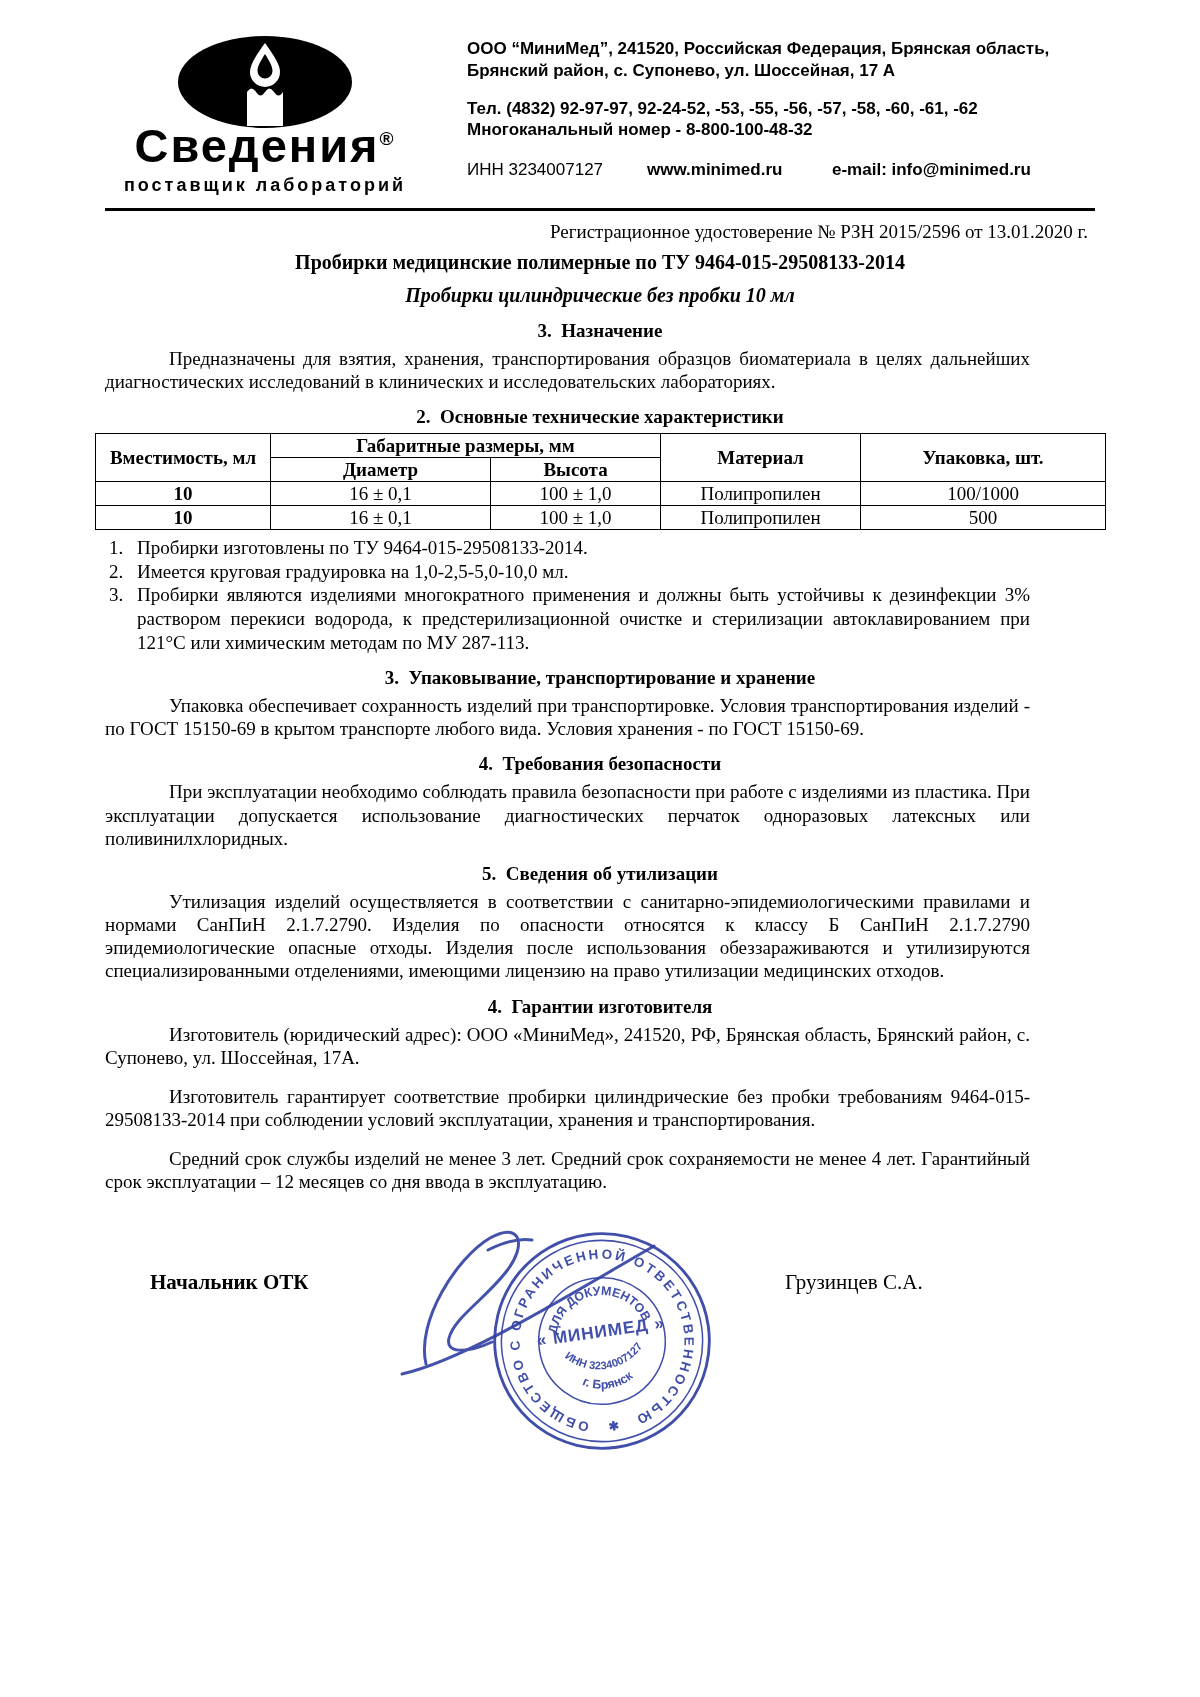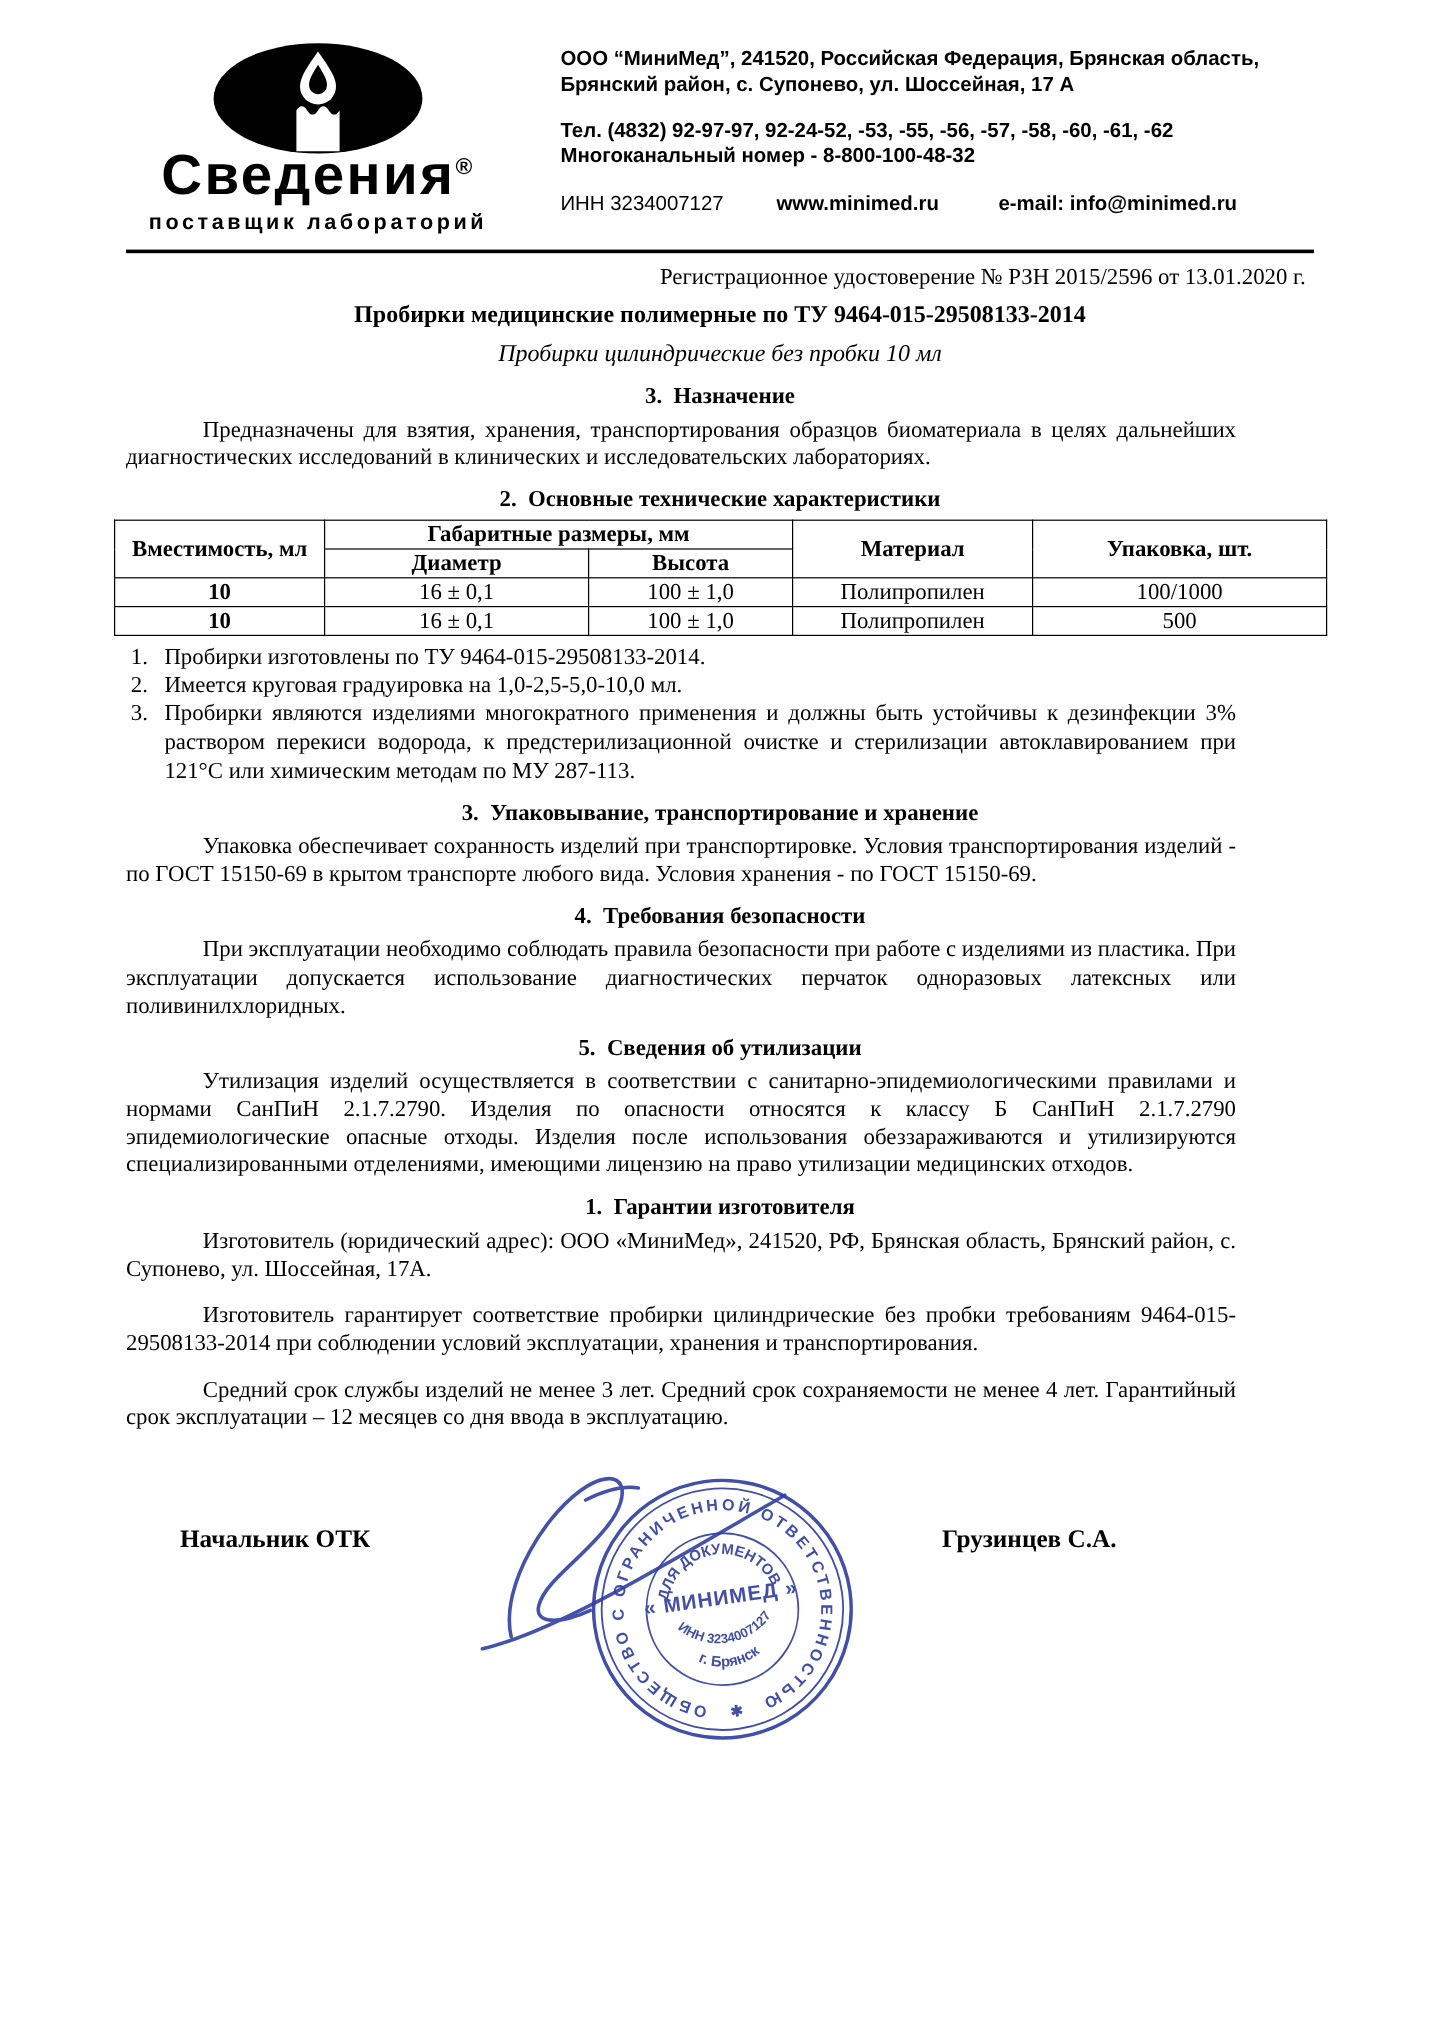--- a/index.html
+++ b/index.html
@@ -19,36 +19,36 @@
   .contact { margin-left:42px; width:620px; font-family:"Liberation Sans", sans-serif; font-weight:bold; font-size:17px; line-height:1.28; padding-top:4px; }
   .phones { margin-top:16px; }
   .inn-row { display:flex; margin-top:18px; align-items:baseline; }
   .inn-row .inn { font-weight:normal; width:180px; }
   .inn-row .site { width:185px; }
   .rule { height:3px; background:#000; margin:12px 105px 0 105px; }
   
   .reg-line { text-align:right; margin:10px 112px 0 105px; font-size:19px; }
   .title { text-align:center; font-size:22px; font-weight:bold; margin:10px 0 0; }
   .subtitle { text-align:center; font-size:20px; font-weight:bold; margin:8px 0 0; }
-  .product { text-align:center; font-size:20px; font-weight:normal; font-style:italic; margin:10px 0 0; }
+  .product { text-align:center; font-size:20px; font-weight:bold; font-style:italic; margin:10px 0 0; }
   .sec-heading { text-align:center; font-weight:bold; font-size:19px; margin:13px 0 5px; white-space:pre-wrap; }
   .para { margin:0 170px 0 105px; text-align:justify; text-indent:64px; font-size:19px; line-height:1.22; }
   .para + .para { margin-top:16px; }
   
   .spec-table { margin:4px 0 0 95px; width:1010px; border-collapse:collapse; font-size:19px; table-layout:fixed; }
   .spec-table td { border:1.6px solid #000; text-align:center; padding:0 4px; height:24px; line-height:1.15; overflow:hidden; }
   .b { font-weight:bold; }
   
   .notes { margin:6px 170px 0 107px; font-size:19px; line-height:1.24; }
   .note { position:relative; padding-left:30px; text-align:justify; }
   .note-num { position:absolute; left:2px; }
   
   .sig-area { position:relative; height:320px; margin-top:28px; }
   .sig-left  { position:absolute; left:150px; top:48px; font-weight:bold; font-size:21px; }
-  .sig-right { position:absolute; left:785px; top:48px; font-weight:bold; font-size:21px; }
+  .sig-right { position:absolute; left:785px; top:48px; font-weight:normal; font-size:21px; }
   .stamp    { position:absolute; left:487px; top:4px; opacity:.92; }
   .scribble { position:absolute; left:392px; top:-8px; opacity:.9; }
 </style>
 </head>
 <body>
 
 <div class="page">
 
   <div class="header">
     <div class="logo">
@@ -141,21 +141,21 @@
 
   <div class="sec-heading">3.  Упаковывание, транспортирование и хранение</div>
   <p class="para">Упаковка обеспечивает сохранность изделий при транспортировке. Условия транспортирования изделий - по ГОСТ 15150-69 в крытом транспорте любого вида. Условия хранения - по ГОСТ 15150-69.</p>
 
   <div class="sec-heading">4.  Требования безопасности</div>
   <p class="para">При эксплуатации необходимо соблюдать правила безопасности при работе с изделиями из пластика. При эксплуатации допускается использование диагностических перчаток одноразовых латексных или поливинилхлоридных.</p>
 
   <div class="sec-heading">5.  Сведения об утилизации</div>
   <p class="para">Утилизация изделий осуществляется в соответствии с санитарно-эпидемиологическими правилами и нормами СанПиН 2.1.7.2790. Изделия по опасности относятся к классу Б СанПиН 2.1.7.2790 эпидемиологические опасные отходы. Изделия после использования обеззараживаются и утилизируются специализированными отделениями, имеющими лицензию на право утилизации медицинских отходов.</p>
 
-  <div class="sec-heading">1.  Гарантии изготовителя</div>
+  <div class="sec-heading">4.  Гарантии изготовителя</div>
   <p class="para">Изготовитель (юридический адрес): ООО «МиниМед», 241520, РФ, Брянская область, Брянский район, с. Супонево, ул. Шоссейная, 17А.</p>
   <p class="para">Изготовитель гарантирует соответствие пробирки цилиндрические без пробки требованиям 9464-015-29508133-2014 при соблюдении условий эксплуатации, хранения и транспортирования.</p>
   <p class="para">Средний срок службы изделий не менее 3 лет. Средний срок сохраняемости не менее 4 лет. Гарантийный срок эксплуатации – 12 месяцев со дня ввода в эксплуатацию.</p>
 
   <div class="sig-area">
     <div class="sig-left">Начальник ОТК</div>
     <div class="sig-right">Грузинцев С.А.</div>
 
     <svg class="stamp" width="230" height="230" viewBox="0 0 240 240">
       <g transform="rotate(-8 120 120)" stroke="#3140a3" fill="none">

